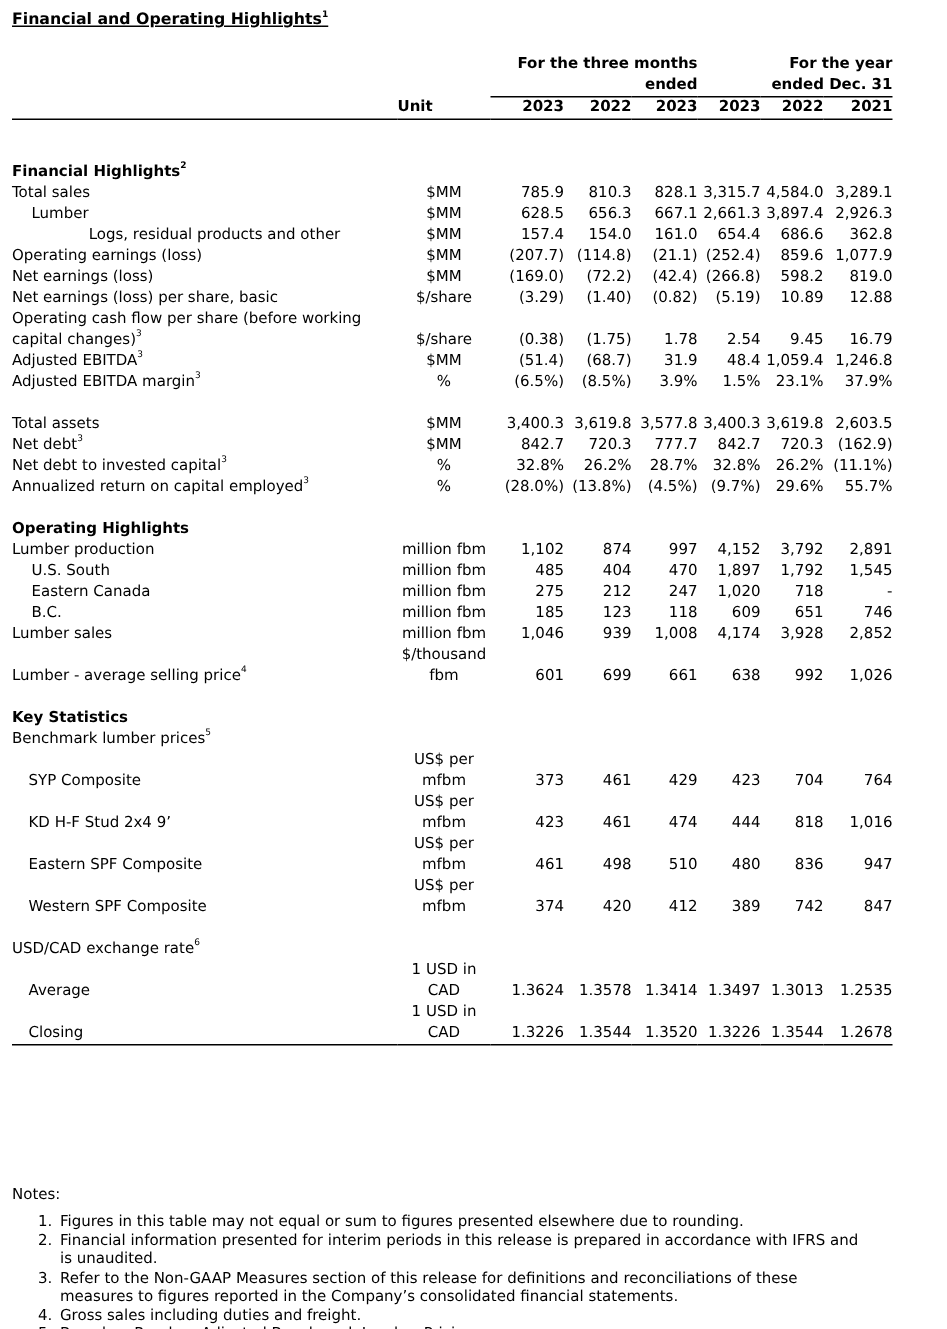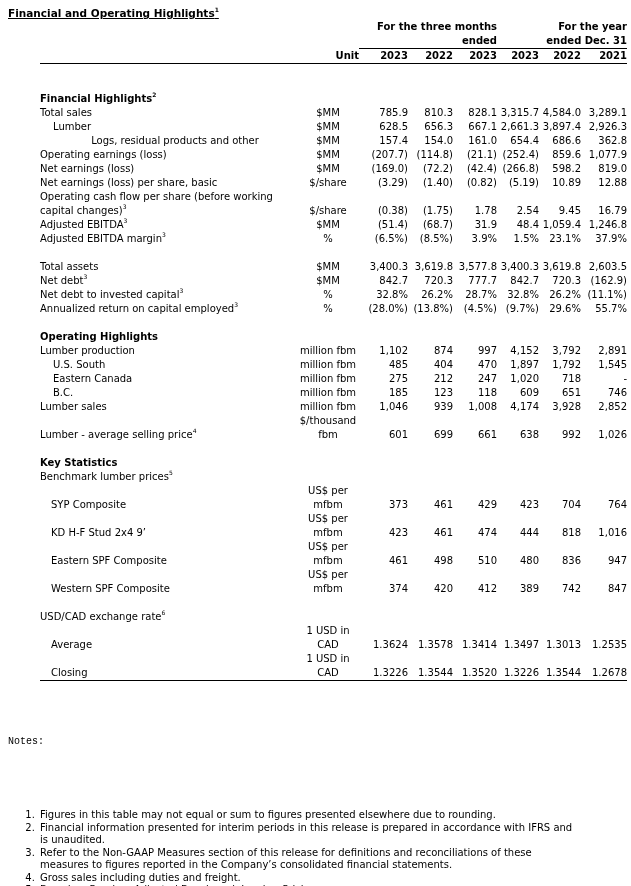--- a/index.html
+++ b/index.html
@@ -7,42 +7,42 @@
     width: 631px; height: 886px; overflow: hidden; position: relative;
     font-family: "DejaVu Sans", "Liberation Sans", sans-serif;
     font-size: 10px; color: #000;
   }
   .title {
     position: absolute; left: 8px; top: 7px;
     font-weight: bold; text-decoration: underline; font-size: 10.5px;
   }
   sup { font-size: 6px; vertical-align: 5px; line-height: 0; }
   table {
-    position: absolute; left: 8px; top: 20px;
-    border-collapse: collapse; table-layout: fixed; margin-left: 32px;
+    position: absolute; left: 8px; top: 36px;
+    border-collapse: collapse; table-layout: fixed;
   }
   td, th { padding: 0; font-weight: normal; line-height: 14px; white-space: nowrap; vertical-align: bottom; }
   th { font-weight: bold; text-align: right; }
   col.label { width: 257px; }
   col.unit { width: 62px; }
   col.c1 { width: 49px; }
   col.c2 { width: 45px; }
   col.c3 { width: 44px; }
   col.c4 { width: 42px; }
   col.c5 { width: 42px; }
   col.c6 { width: 46px; }
   td.num { text-align: right; }
   td.unit { text-align: center; white-space: normal; line-height: 14px; }
-  th.unit-h { text-align: right; }
+  th.unit-h { text-align: left; }
   .group-top { border-bottom: 1px solid #000; }
   .head-bottom td, .head-bottom th { border-bottom: 1.5px solid #000; }
   .section td.lbl { font-weight: bold; }
   .spacer td { height: 14px; }
   .last td { border-bottom: 1.5px solid #000; }
-  .notes-title { position: absolute; left: 8px; top: 736px; font-family: Liberation Mono, monospace; }
+  .notes-title { position: absolute; left: 8px; top: 791px; }
   ol.notes {
     position: absolute; left: 22px; top: 809px; margin: 0; padding-left: 16px;
     width: 540px; line-height: 12.5px;
   }
   ol.notes li { padding-left: 2px; }
 </style>
 </head>
 <body>
 
 <div class="title"><span>Financial and Operating Highlights</span><sup>1</sup></div>

